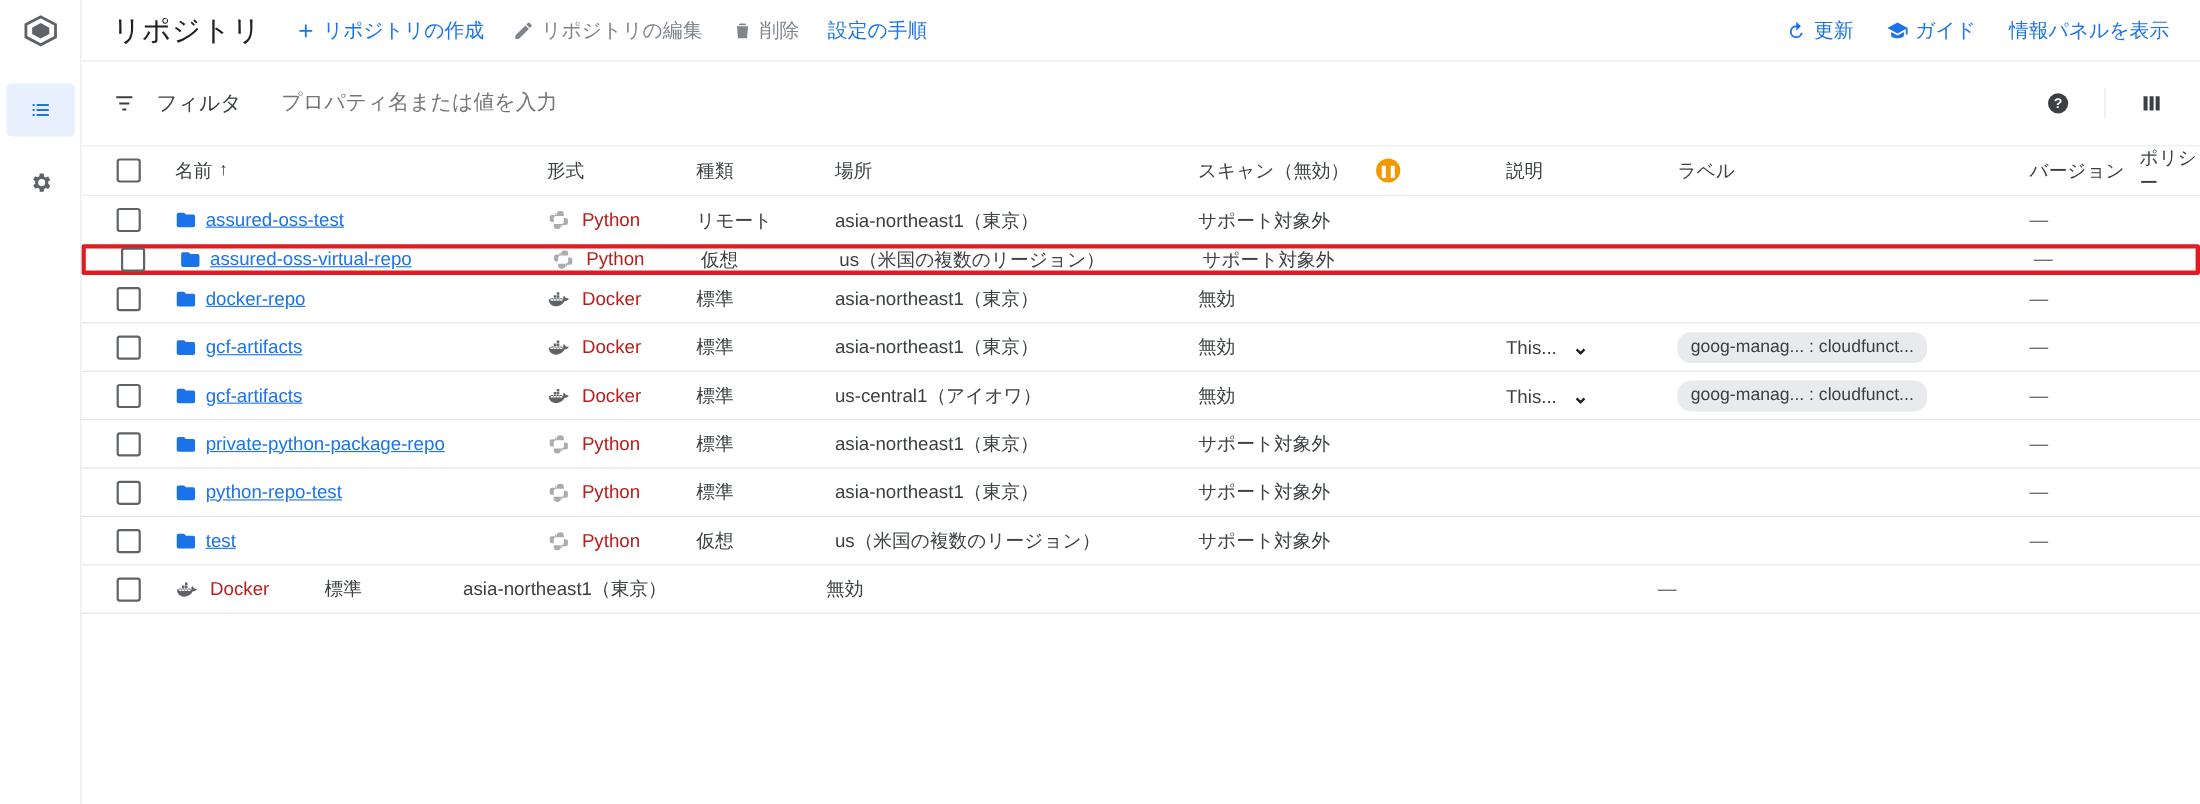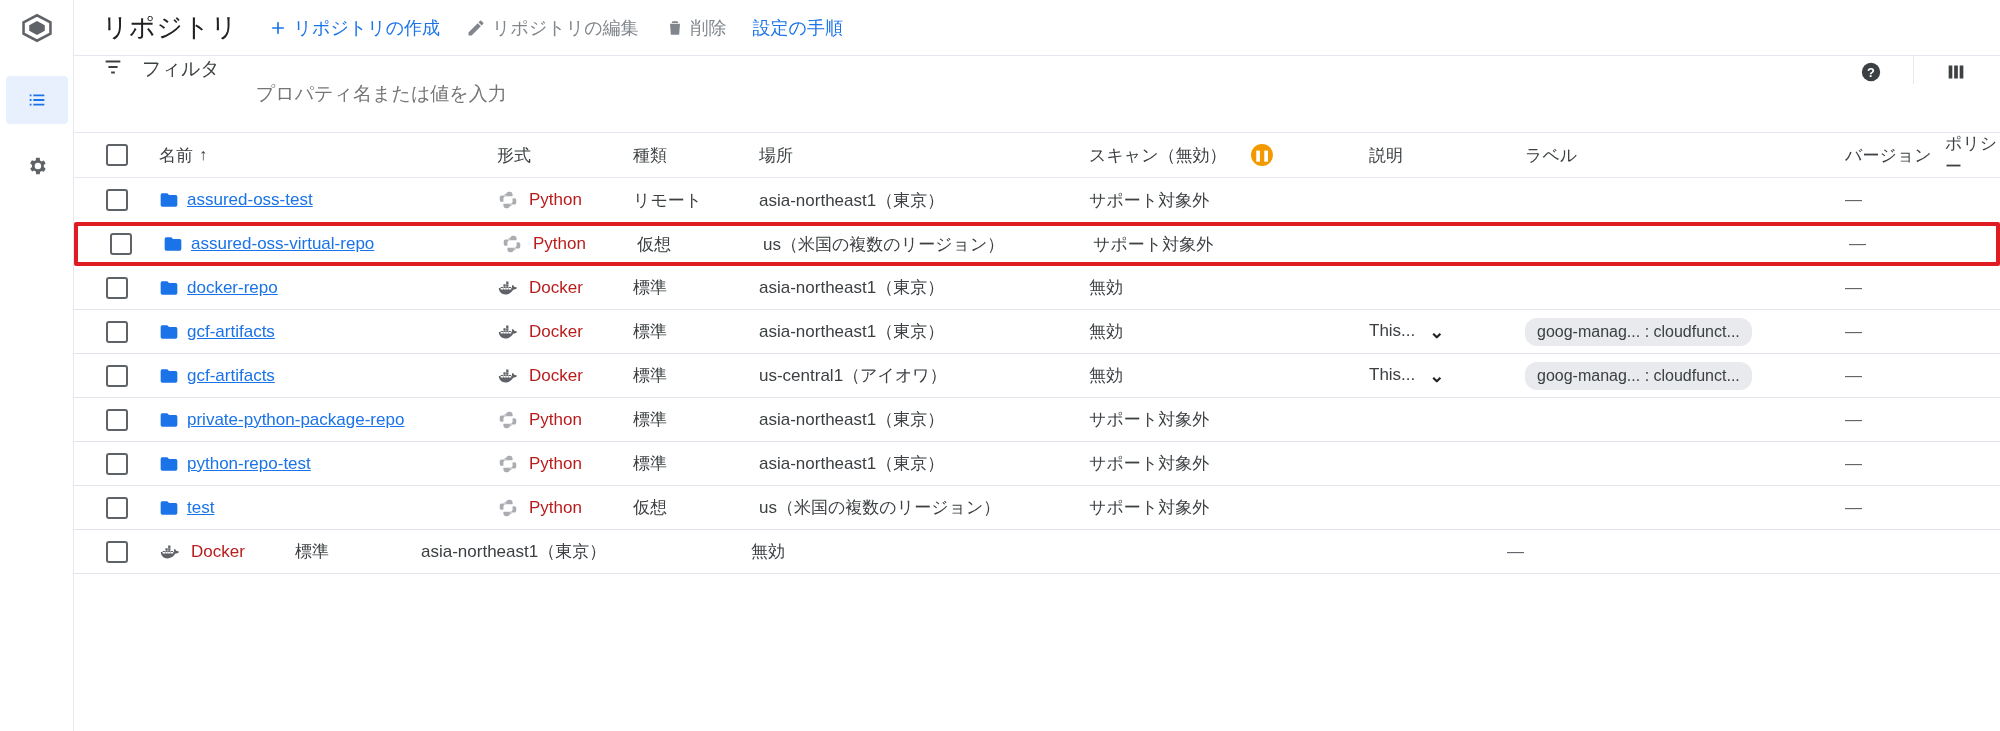--- a/index.html
+++ b/index.html
@@ -17,40 +17,40 @@
 
   .header { height:56px; display:flex; align-items:center; border-bottom:1px solid #e5e8ee; padding: 0 28px; gap: 30px; }
   .title { font-size: 26px; font-weight: 500; color:#202124; letter-spacing: .5px; }
   .toolbar { display:flex; align-items:center; gap: 26px; }
   .tbtn { display:inline-flex; align-items:center; gap:6px; font-size: 18px; color:#1a73e8; cursor:pointer; }
   .tbtn.muted span.lbl { color:#80868b; }
   .tbtn .ico { color:#5f6368; }
   .spacer { flex:1; }
   .rightactions { display:flex; align-items:center; gap: 30px; }
 
-  .filterbar { height:76px; display:flex; padding: 0 28px; gap: 12px; }
+  .filterbar { height:76px; display:flex; align-items:center; padding: 0 28px; gap: 12px; }
   .filterbar .flabel { font-size: 19px; color:#3c4043; font-weight:500; margin-left:6px; }
   .filterbar .finput { flex: 0 0 420px; font-size: 19px; color:#b0b4ba; border:none; outline:none; background:transparent; margin-left:24px; min-width:1px; }
   .filterbar .frest { flex:1; }
   .filterbar .ricon { width:32px; height:32px; display:flex; align-items:center; justify-content:center; color:#3c4043; }
   .sep { width:1px; height:28px; background:#e5e8ee; margin: 0 14px; }
 
   .tablewrap { flex:1; overflow:hidden; }
   .thead { height:46px; display:flex; align-items:center; border-top:1px solid #e5e8ee; border-bottom:1px solid #e5e8ee; font-size:17px; color:#5f6368; }
   .row { height:44px; display:flex; align-items:center; border-bottom:1px solid #e1e4ea; font-size:17px; }
-  .row.hi { border: 4px solid #e01b22; border-radius: 2px; height: 44px; }
+  .row.hi { border: 4px solid #e01b22; border-radius: 2px; height: 28px; }
   .row.hi-before { border-bottom: none; }
 
   .col-check { width: 85px; display:flex; align-items:center; justify-content:center; }
   .col-name   { width: 338px; padding-left: 0px; display:flex; align-items:flex-start; }
   .col-format { width: 136px; display:flex; align-items:center; gap:10px; }
   .col-type   { width: 126px; }
   .col-loc    { width: 330px; }
   .col-scan   { width: 280px; display:flex; align-items:center; gap:24px; }
-  .col-desc   { width: 156px; display:flex; align-items:flex-start; gap:10px; }
+  .col-desc   { width: 156px; display:flex; align-items:flex-end; gap:10px; }
   .col-labels { width: 320px; }
   .col-ver    { width: 100px; }
   .col-pol    { flex:1; }
 
   .hdr { color:#3c4043; }
   .sorted { color:#3c4043; font-weight:500; display:inline-flex; align-items:center; gap:6px; }
   .arrow-up { font-size:16px; }
 
   .cb { width:22px; height:22px; border: 2.5px solid #5f6368; border-radius:3px; background:#fff; }
 
@@ -119,20 +119,37 @@
             </svg>
           <span class="lbl">削除</span>
         </div>
         <div class="tbtn">
           <span class="lbl">設定の手順</span>
         </div>
       </div>
 
       <div class="spacer"></div>
 
+      <div class="rightactions">
+        <div class="tbtn">
+          <svg width="20" height="20" viewBox="0 0 24 24">
+              <path fill="#1a73e8" d="M12 6V2l5 5-5 5V8a5 5 0 1 0 4.9 6h2.05A7 7 0 1 1 12 6z"></path>
+            </svg>
+          <span class="lbl">更新</span>
+        </div>
+        <div class="tbtn">
+          <svg width="20" height="20" viewBox="0 0 24 24">
+              <path fill="#1a73e8" d="M12 3 1 9l11 6 9-5v6h2V9zM5 13.2V17c0 1.6 3.1 3 7 3s7-1.4 7-3v-3.8l-7 3.8z"></path>
+            </svg>
+          <span class="lbl">ガイド</span>
+        </div>
+        <div class="tbtn">
+          <span class="lbl">情報パネルを表示</span>
+        </div>
+      </div>
     </div>
 
     <div class="filterbar">
       <svg width="22" height="22" viewBox="0 0 24 24">
           <path fill="#3c4043" d="M4 5h16v2H4zM7 11h10v2H7zM10 17h4v2h-4z"></path>
         </svg>
       <span class="flabel">フィルタ</span>
       <input class="finput" placeholder="プロパティ名または値を入力" style="">
       <div class="frest"></div>
       <div class="ricon">

